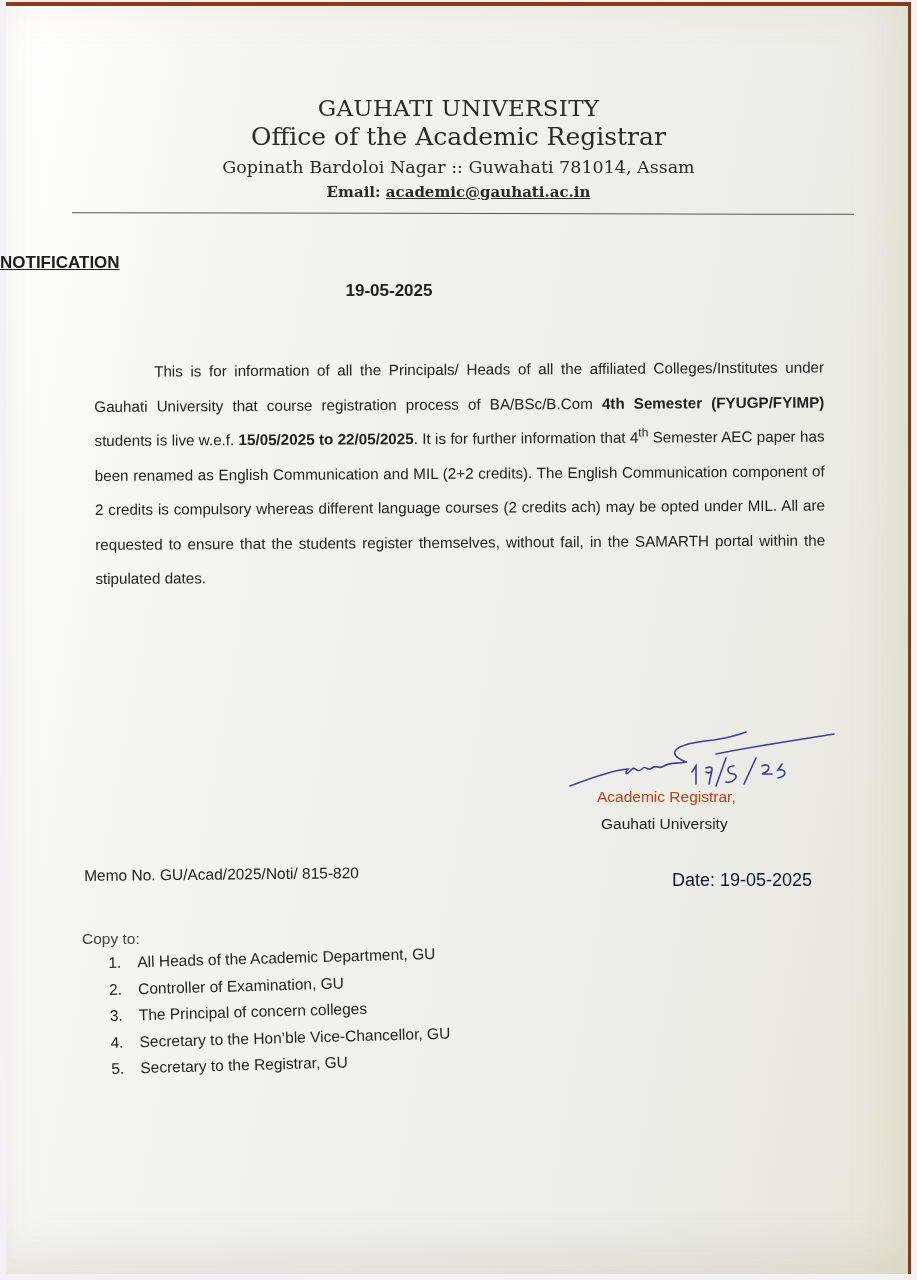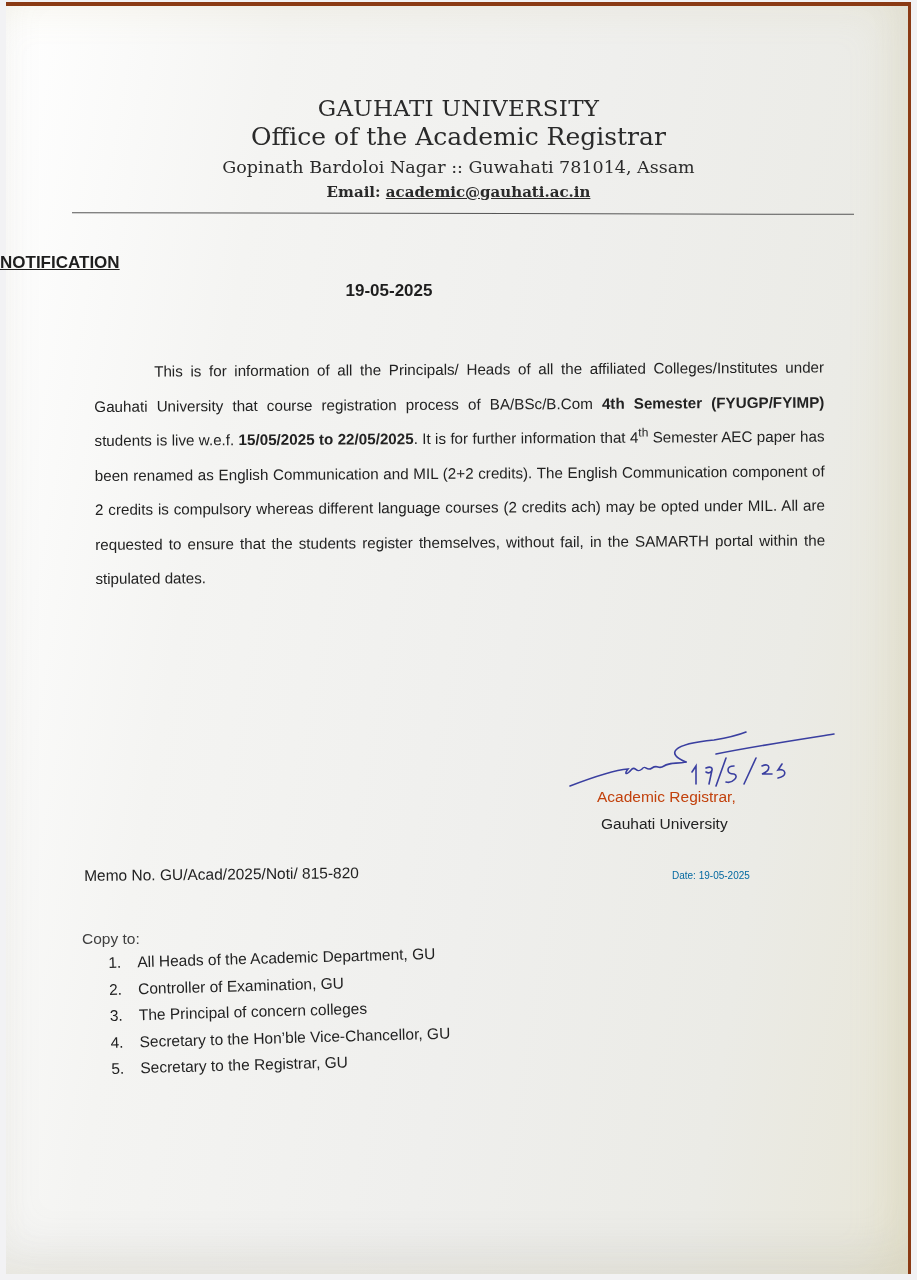--- a/index.html
+++ b/index.html
@@ -53,21 +53,21 @@
     position: absolute; left: 597px; top: 788px; font-size: 15.5px; color: #c2410c;
   }
   .sig-univ {
     position: absolute; left: 601px; top: 815px; font-size: 15.5px; color: #222;
   }
   .memo {
     position: absolute; left: 84px; top: 867px; font-size: 15.5px; color: #222;
     transform: rotate(-0.6deg); transform-origin: left top;
   }
   .memo-date {
-    position: absolute; left: 672px; top: 870px; font-size: 10px; color: #0369a1;
+    position: absolute; left: 672px; top: 870px; font-size: 18px; color: #0f172a;
   }
   .copy-label {
     position: absolute; left: 82px; top: 930px; font-size: 15.5px; color: #404040;
   }
   .copy-list {
     position: absolute; left: 108px; top: 950px; margin: 0; padding: 0; list-style: none;
     font-size: 15.5px; color: #222;
     transform: rotate(-1.6deg); transform-origin: left top;
   }
   .copy-list li { height: 26.5px; line-height: 26.5px; display: flex; }

